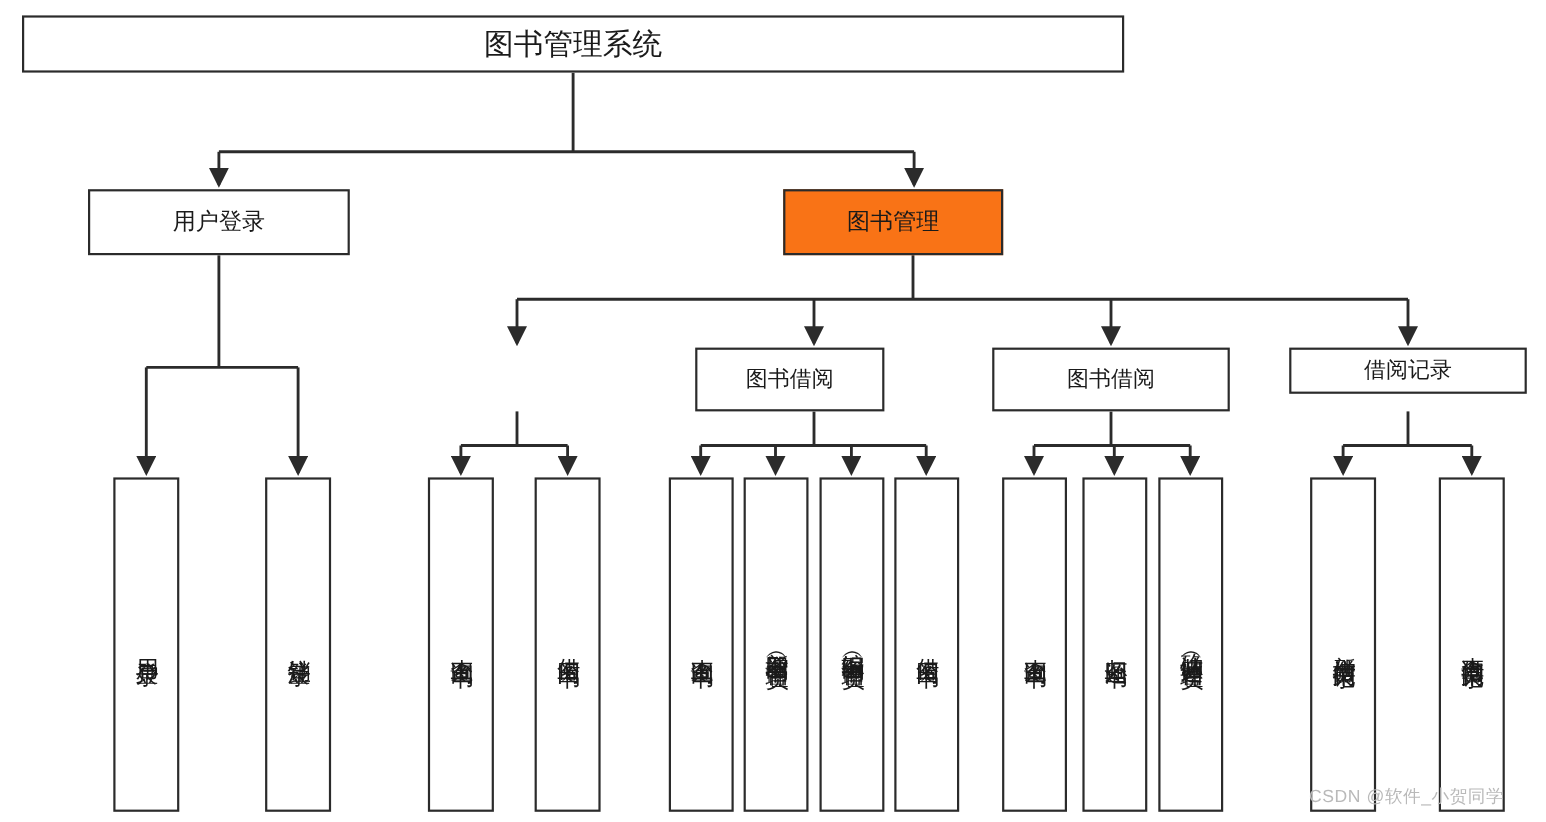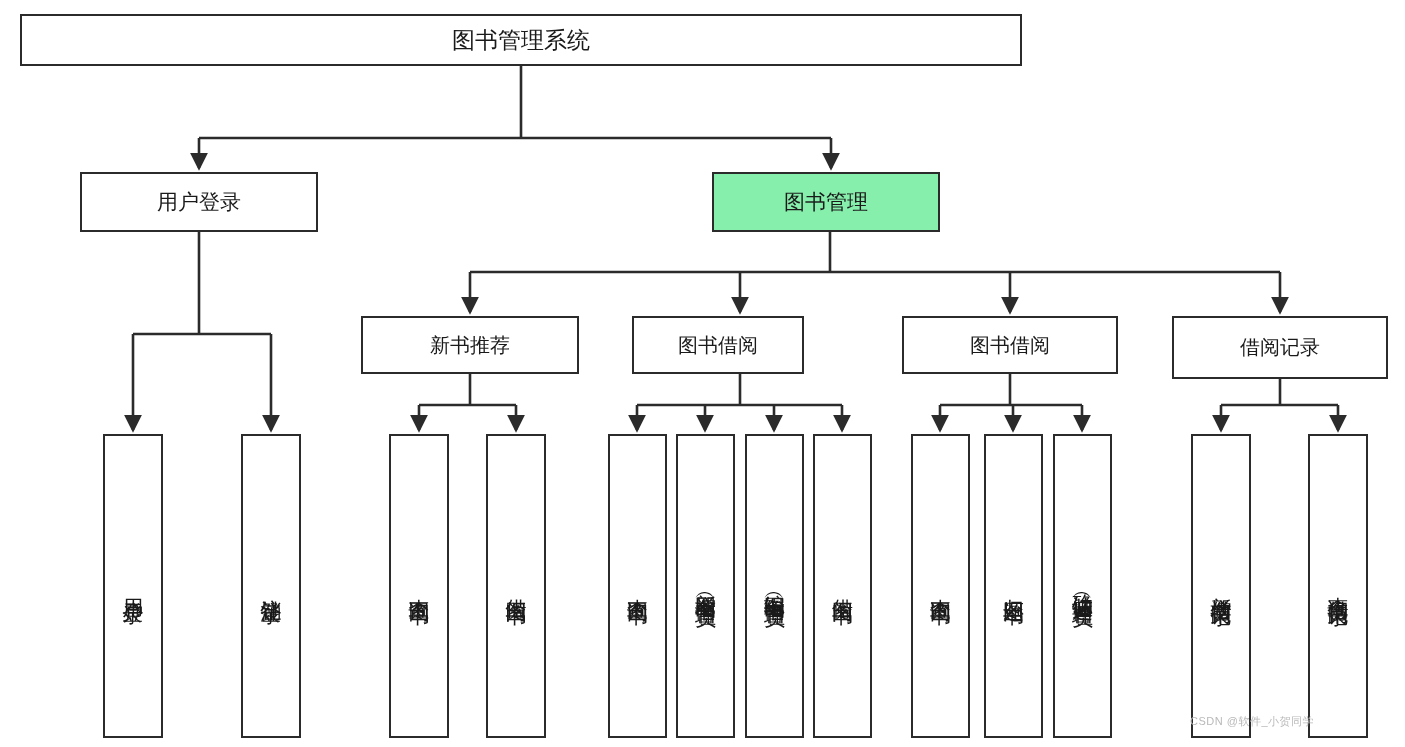--- a/index.html
+++ b/index.html
@@ -31,21 +31,21 @@
     background: #ffffff;
     border: 2px solid #2b2b2b;
     display: flex;
     align-items: center;
     justify-content: center;
     color: #1a1a1a;
     line-height: 1.22;
     text-align: center;
   }
   .node.root {
-    font-size: 23px;
+    font-size: 27px;
   }
   .node.lvl1 {
     font-size: 21px;
   }
   .node.lvl2 {
     font-size: 20px;
   }
   .node.leaf {
     font-size: 21px;
     align-items: center;
@@ -54,21 +54,21 @@
   }
   .node.leaf .vtext {
     writing-mode: vertical-rl;
     text-orientation: upright;
     letter-spacing: 2px;
     white-space: nowrap;
     line-height: 1.05;
   }
   .watermark {
     position: absolute;
-    font-size: 11px;
+    font-size: 16px;
     color: #b9b9b9;
     white-space: nowrap;
     letter-spacing: 0.5px;
     user-select: none;
   }
 </style>
 </head>
 <body>
 
 <div id="canvas" style="background: rgb(255, 255, 255);">
@@ -124,34 +124,31 @@
     </g>
   </svg>
 
   <div class="node root" style="left: 20px; top: 14px; width: 1002px; height: 52px; border-color: rgb(43, 43, 43); background: rgb(255, 255, 255); color: rgb(26, 26, 26);">
     <span>图书管理系统</span>
   </div>
 
   <div class="node lvl1" style="left: 80px; top: 172px; width: 238px; height: 60px; border-color: rgb(43, 43, 43); background: rgb(255, 255, 255); color: rgb(26, 26, 26);">
     <span>用户登录</span>
   </div>
-  <div class="node lvl1" style="left: 712px; top: 172px; width: 228px; height: 60px; border-color: rgb(43, 43, 43); background: #86efac; color: rgb(26, 26, 26);">
+  <div class="node lvl1" style="left: 712px; top: 172px; width: 200px; height: 60px; border-color: rgb(43, 43, 43); background: #f97316; color: rgb(26, 26, 26);">
     <span>图书管理</span>
   </div>
 
-  <div class="node lvl2" style="left: 361px; top: 316px; width: 218px; height: 58px; border-color: rgb(43, 43, 43); background: rgb(255, 255, 255); color: rgb(26, 26, 26);">
-    <span>新书推荐</span>
-  </div>
   <div class="node lvl2" style="left: 632px; top: 316px; width: 172px; height: 58px; border-color: rgb(43, 43, 43); background: rgb(255, 255, 255); color: rgb(26, 26, 26);">
     <span>图书借阅</span>
   </div>
   <div class="node lvl2" style="left: 902px; top: 316px; width: 216px; height: 58px; border-color: rgb(43, 43, 43); background: rgb(255, 255, 255); color: rgb(26, 26, 26);">
     <span>图书借阅</span>
   </div>
-  <div class="node lvl2" style="left: 1172px; top: 316px; width: 216px; height: 63px; border-color: rgb(43, 43, 43); background: rgb(255, 255, 255); color: rgb(26, 26, 26);">
+  <div class="node lvl2" style="left: 1172px; top: 316px; width: 216px; height: 42px; border-color: rgb(43, 43, 43); background: rgb(255, 255, 255); color: rgb(26, 26, 26);">
     <span>借阅记录</span>
   </div>
 
   <div class="node leaf" style="left: 103px; top: 434px; width: 60px; height: 304px; border-color: rgb(43, 43, 43); background: rgb(255, 255, 255); color: rgb(26, 26, 26);">
     <span class="vtext">用户登录</span>
   </div>
   <div class="node leaf" style="left: 241px; top: 434px; width: 60px; height: 304px; border-color: rgb(43, 43, 43); background: rgb(255, 255, 255); color: rgb(26, 26, 26);">
     <span class="vtext">注销登录</span>
   </div>
   <div class="node leaf" style="left: 389px; top: 434px; width: 60px; height: 304px; border-color: rgb(43, 43, 43); background: rgb(255, 255, 255); color: rgb(26, 26, 26);">

